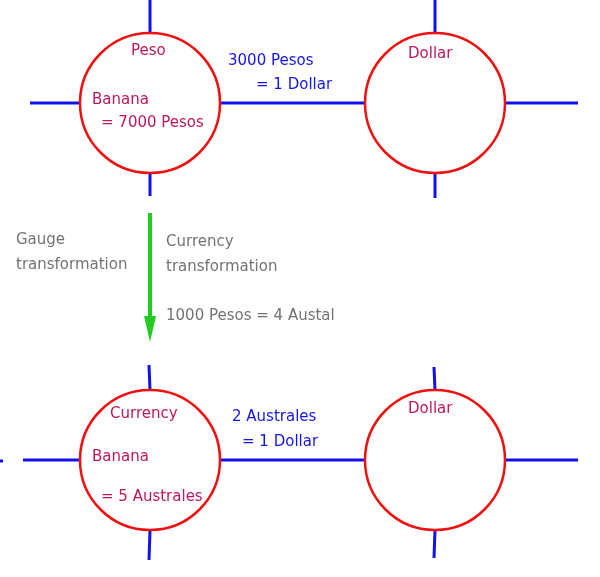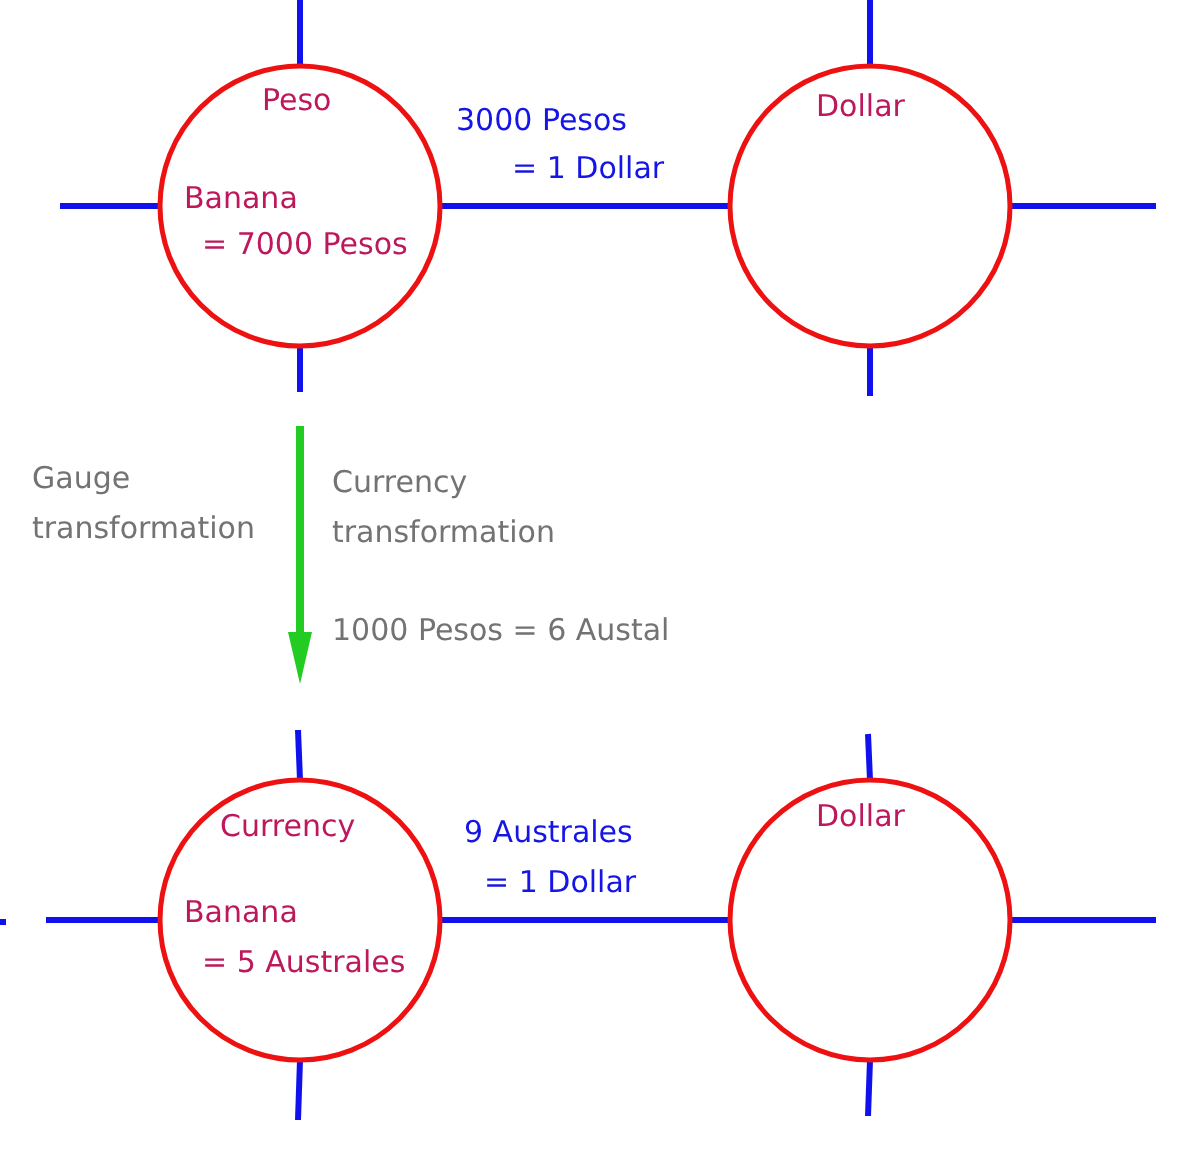--- a/index.html
+++ b/index.html
@@ -54,22 +54,22 @@
 
 <div class="lbl blue" style="left:228px; top:50px;">3000 Pesos</div>
 <div class="lbl blue" style="left:256px; top:74px;">= 1 Dollar</div>
 
 <div class="lbl black" style="left:408px; top:43px;">Dollar</div>
 
 <div class="lbl green" style="left:16px; top:229px;">Gauge</div>
 <div class="lbl green" style="left:16px; top:254px;">transformation</div>
 <div class="lbl green" style="left:166px; top:231px;">Currency</div>
 <div class="lbl green" style="left:166px; top:256px;">transformation</div>
-<div class="lbl green" style="left:166px; top:305px;">1000 Pesos = 6 Austal</div>
+<div class="lbl green" style="left:166px; top:305px;">1000 Pesos = 4 Austal</div>
 
 <div class="lbl black" style="left:110px; top:403px;">Currency</div>
 <div class="lbl black" style="left:92px; top:446px;">Banana</div>
-<div class="lbl black" style="left:101px; top:471px;">= 5 Australes</div>
+<div class="lbl black" style="left:101px; top:486px;">= 5 Australes</div>
 
-<div class="lbl blue" style="left:232px; top:406px;">9 Australes</div>
+<div class="lbl blue" style="left:232px; top:406px;">2 Australes</div>
 <div class="lbl blue" style="left:242px; top:431px;">= 1 Dollar</div>
 
 <div class="lbl black" style="left:408px; top:398px;">Dollar</div>
 
 </body></html>

